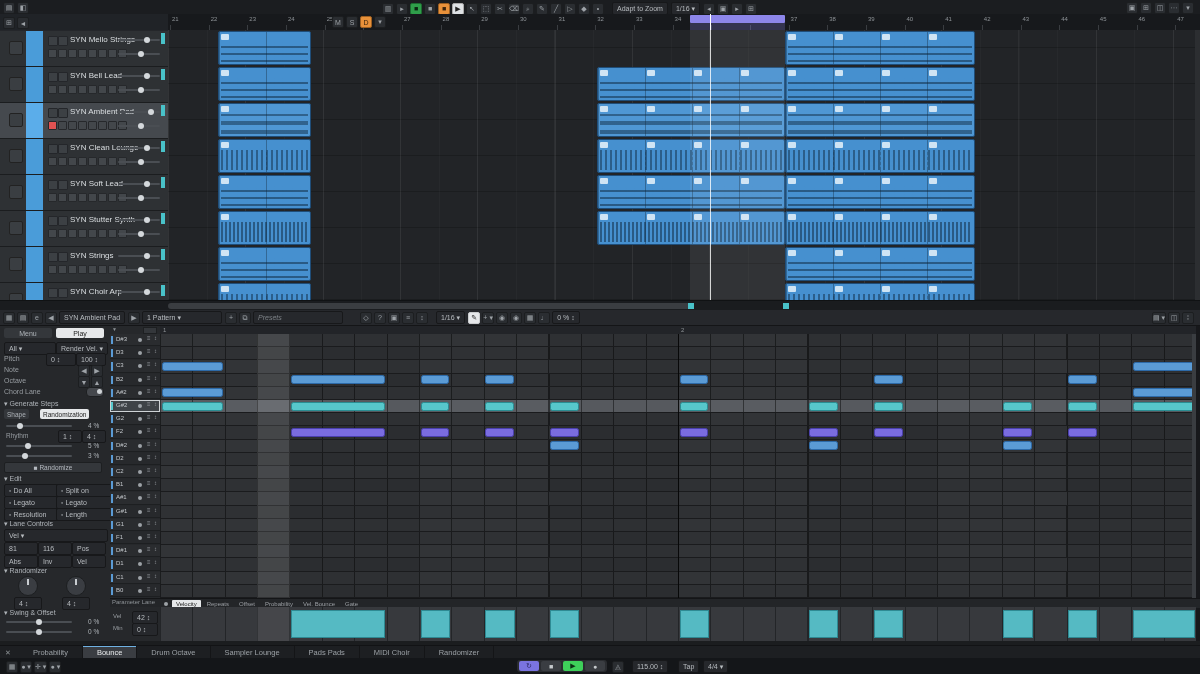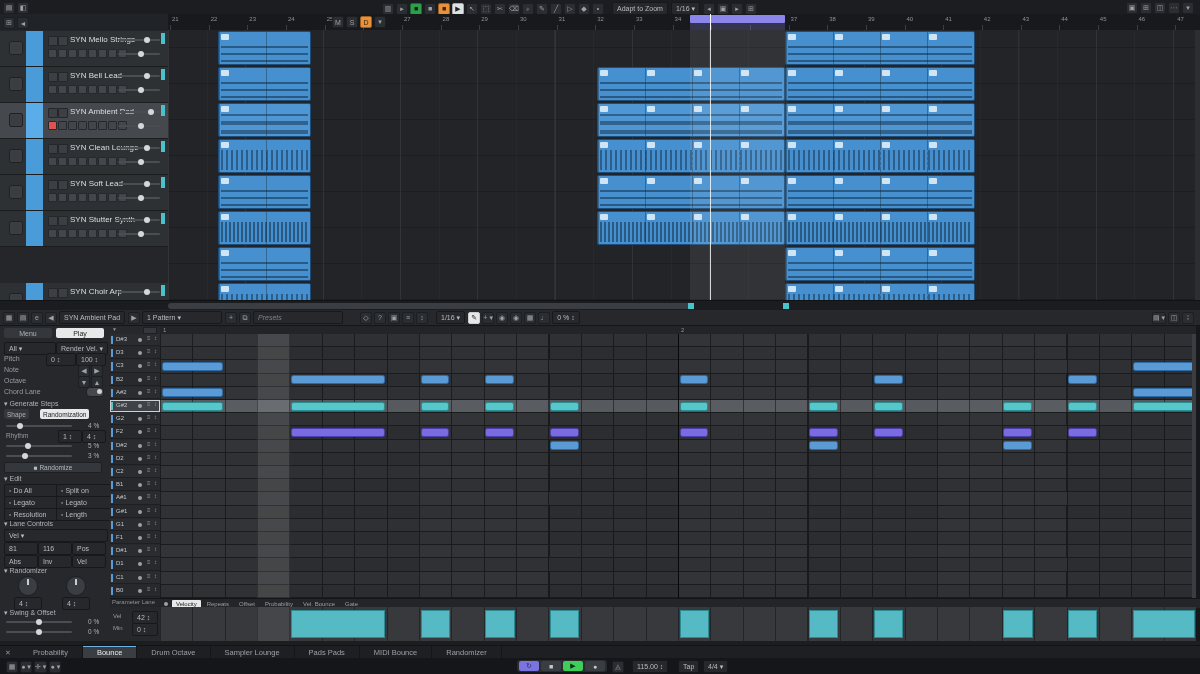--- a/index.html
+++ b/index.html
@@ -254,20 +254,42 @@
         <div style="position: absolute; left: 108px; top: 18px; width: 7px; height: 7px; background: rgb(67, 71, 75); border: 1px solid rgb(38, 40, 43); border-radius: 1px;"></div>
         <div style="position: absolute; left: 118px; top: 18px; width: 7px; height: 7px; background: rgb(67, 71, 75); border: 1px solid rgb(38, 40, 43); border-radius: 1px;"></div>
         <div class="sline" style="position: absolute; left: 118px; top: 8px; width: 42px;">
           <div class="sdot" style="left: 26px;"></div>
         </div>
         <div class="sline" style="position: absolute; left: 118px; top: 22px; width: 42px;">
           <div class="sdot" style="left: 20px;"></div>
         </div>
         <div style="position: absolute; left: 161px; top: 2px; width: 4px; height: 11px; background: rgb(73, 194, 201);"></div>
       </div>
+      <div style="position: absolute; left: 0px; top: 217px; width: 168px; height: 35px; background: rgb(46, 49, 52); border-bottom: 1px solid rgb(27, 29, 31);">
+        <div style="position: absolute; left: 9px; top: 10px; width: 12px; height: 12px; background: rgb(58, 62, 66); border: 1px solid rgb(34, 34, 34); border-radius: 2px;"></div>
+        <div style="position: absolute; left: 26px; top: 0px; width: 17px; height: 35px; background: rgb(74, 156, 217);"></div>
+        <div style="position: absolute; left: 48px; top: 5px; width: 8px; height: 8px; background: rgb(60, 64, 68); border: 1px solid rgb(36, 38, 42); border-radius: 1px;"></div>
+        <div style="position: absolute; left: 58px; top: 5px; width: 8px; height: 8px; background: rgb(60, 64, 68); border: 1px solid rgb(36, 38, 42); border-radius: 1px;"></div>
+        <div style="position: absolute; left: 70px; top: 4px; font-size: 8px; color: rgb(219, 223, 226); white-space: nowrap;">SYN Strings</div>
+        <div style="position: absolute; left: 48px; top: 18px; width: 7px; height: 7px; background: rgb(67, 71, 75); border: 1px solid rgb(38, 40, 43); border-radius: 1px;"></div>
+        <div style="position: absolute; left: 58px; top: 18px; width: 7px; height: 7px; background: rgb(67, 71, 75); border: 1px solid rgb(38, 40, 43); border-radius: 1px;"></div>
+        <div style="position: absolute; left: 68px; top: 18px; width: 7px; height: 7px; background: rgb(67, 71, 75); border: 1px solid rgb(38, 40, 43); border-radius: 1px;"></div>
+        <div style="position: absolute; left: 78px; top: 18px; width: 7px; height: 7px; background: rgb(67, 71, 75); border: 1px solid rgb(38, 40, 43); border-radius: 1px;"></div>
+        <div style="position: absolute; left: 88px; top: 18px; width: 7px; height: 7px; background: rgb(67, 71, 75); border: 1px solid rgb(38, 40, 43); border-radius: 1px;"></div>
+        <div style="position: absolute; left: 98px; top: 18px; width: 7px; height: 7px; background: rgb(67, 71, 75); border: 1px solid rgb(38, 40, 43); border-radius: 1px;"></div>
+        <div style="position: absolute; left: 108px; top: 18px; width: 7px; height: 7px; background: rgb(67, 71, 75); border: 1px solid rgb(38, 40, 43); border-radius: 1px;"></div>
+        <div style="position: absolute; left: 118px; top: 18px; width: 7px; height: 7px; background: rgb(67, 71, 75); border: 1px solid rgb(38, 40, 43); border-radius: 1px;"></div>
+        <div class="sline" style="position: absolute; left: 118px; top: 8px; width: 42px;">
+          <div class="sdot" style="left: 26px;"></div>
+        </div>
+        <div class="sline" style="position: absolute; left: 118px; top: 22px; width: 42px;">
+          <div class="sdot" style="left: 20px;"></div>
+        </div>
+        <div style="position: absolute; left: 161px; top: 2px; width: 4px; height: 11px; background: rgb(73, 194, 201);"></div>
+      </div>
       <div style="position: absolute; left: 0px; top: 253px; width: 168px; height: 35px; background: rgb(46, 49, 52); border-bottom: 1px solid rgb(27, 29, 31);">
         <div style="position: absolute; left: 9px; top: 10px; width: 12px; height: 12px; background: rgb(58, 62, 66); border: 1px solid rgb(34, 34, 34); border-radius: 2px;"></div>
         <div style="position: absolute; left: 26px; top: 0px; width: 17px; height: 35px; background: rgb(74, 156, 217);"></div>
         <div style="position: absolute; left: 48px; top: 5px; width: 8px; height: 8px; background: rgb(60, 64, 68); border: 1px solid rgb(36, 38, 42); border-radius: 1px;"></div>
         <div style="position: absolute; left: 58px; top: 5px; width: 8px; height: 8px; background: rgb(60, 64, 68); border: 1px solid rgb(36, 38, 42); border-radius: 1px;"></div>
         <div style="position: absolute; left: 70px; top: 4px; font-size: 8px; color: rgb(219, 223, 226); white-space: nowrap;">SYN Choir Arp</div>
         <div class="sline" style="position: absolute; left: 118px; top: 8px; width: 42px;">
           <div class="sdot" style="left: 26px;"></div>
         </div>
         <div style="position: absolute; left: 161px; top: 2px; width: 4px; height: 11px; background: rgb(73, 194, 201);"></div>
@@ -744,21 +766,21 @@
       <div style="position: absolute; left: 972.75px; top: 3px; width: 61.75px; height: 28px; background: rgb(85, 186, 195); border: 1px solid rgb(46, 138, 147); box-sizing: border-box;"></div>
     </div>
   <div class="abs" style="left:0;top:641px;width:1200px;height:4px;background:#1b1d1f;"></div>
   <div class="abs" id="zonetabs" style="left:0;top:645px;width:1200px;height:13px;background:#1d1f22;border-top:1px solid #121315;display:flex;align-items:center;">
       <div style="margin: 0px 8px 0px 5px; font-size: 7px; color: rgb(141, 146, 150);">✕</div>
       <div style="height: 13px; display: flex; align-items: center; padding: 0px 14px; font-size: 7.5px; border-right: 1px solid rgb(20, 21, 23); color: rgb(155, 160, 165);">Probability</div>
       <div style="height: 13px; display: flex; align-items: center; padding: 0px 14px; font-size: 7.5px; border-right: 1px solid rgb(20, 21, 23); background: rgb(58, 61, 66); color: rgb(232, 234, 236); box-shadow: rgb(111, 177, 226) 0px 1px 0px inset;">Bounce</div>
       <div style="height: 13px; display: flex; align-items: center; padding: 0px 14px; font-size: 7.5px; border-right: 1px solid rgb(20, 21, 23); color: rgb(155, 160, 165);">Drum Octave</div>
       <div style="height: 13px; display: flex; align-items: center; padding: 0px 14px; font-size: 7.5px; border-right: 1px solid rgb(20, 21, 23); color: rgb(155, 160, 165);">Sampler Lounge</div>
       <div style="height: 13px; display: flex; align-items: center; padding: 0px 14px; font-size: 7.5px; border-right: 1px solid rgb(20, 21, 23); color: rgb(155, 160, 165);">Pads Pads</div>
-      <div style="height: 13px; display: flex; align-items: center; padding: 0px 14px; font-size: 7.5px; border-right: 1px solid rgb(20, 21, 23); color: rgb(155, 160, 165);">MIDI Bounce</div>
+      <div style="height: 13px; display: flex; align-items: center; padding: 0px 14px; font-size: 7.5px; border-right: 1px solid rgb(20, 21, 23); color: rgb(155, 160, 165);">MIDI Choir</div>
       <div style="height: 13px; display: flex; align-items: center; padding: 0px 14px; font-size: 7.5px; border-right: 1px solid rgb(20, 21, 23); color: rgb(155, 160, 165);">Randomizer</div>
     </div>
   <div class="abs" id="transport" style="left:0;top:658px;width:1200px;height:16px;background:#141619;">
       <div style="position: absolute; left: 6px; top: 3px; display: flex;">
         <div class="ic">▦</div>
         <div class="ic">● ▾</div>
         <div class="ic">✛ ▾</div>
         <div class="ic">● ▾</div>
       </div>
       <div style="position: absolute; left: 517px; top: 2px; display: flex; background: rgb(42, 44, 48); border-radius: 3px; padding: 1px;">

